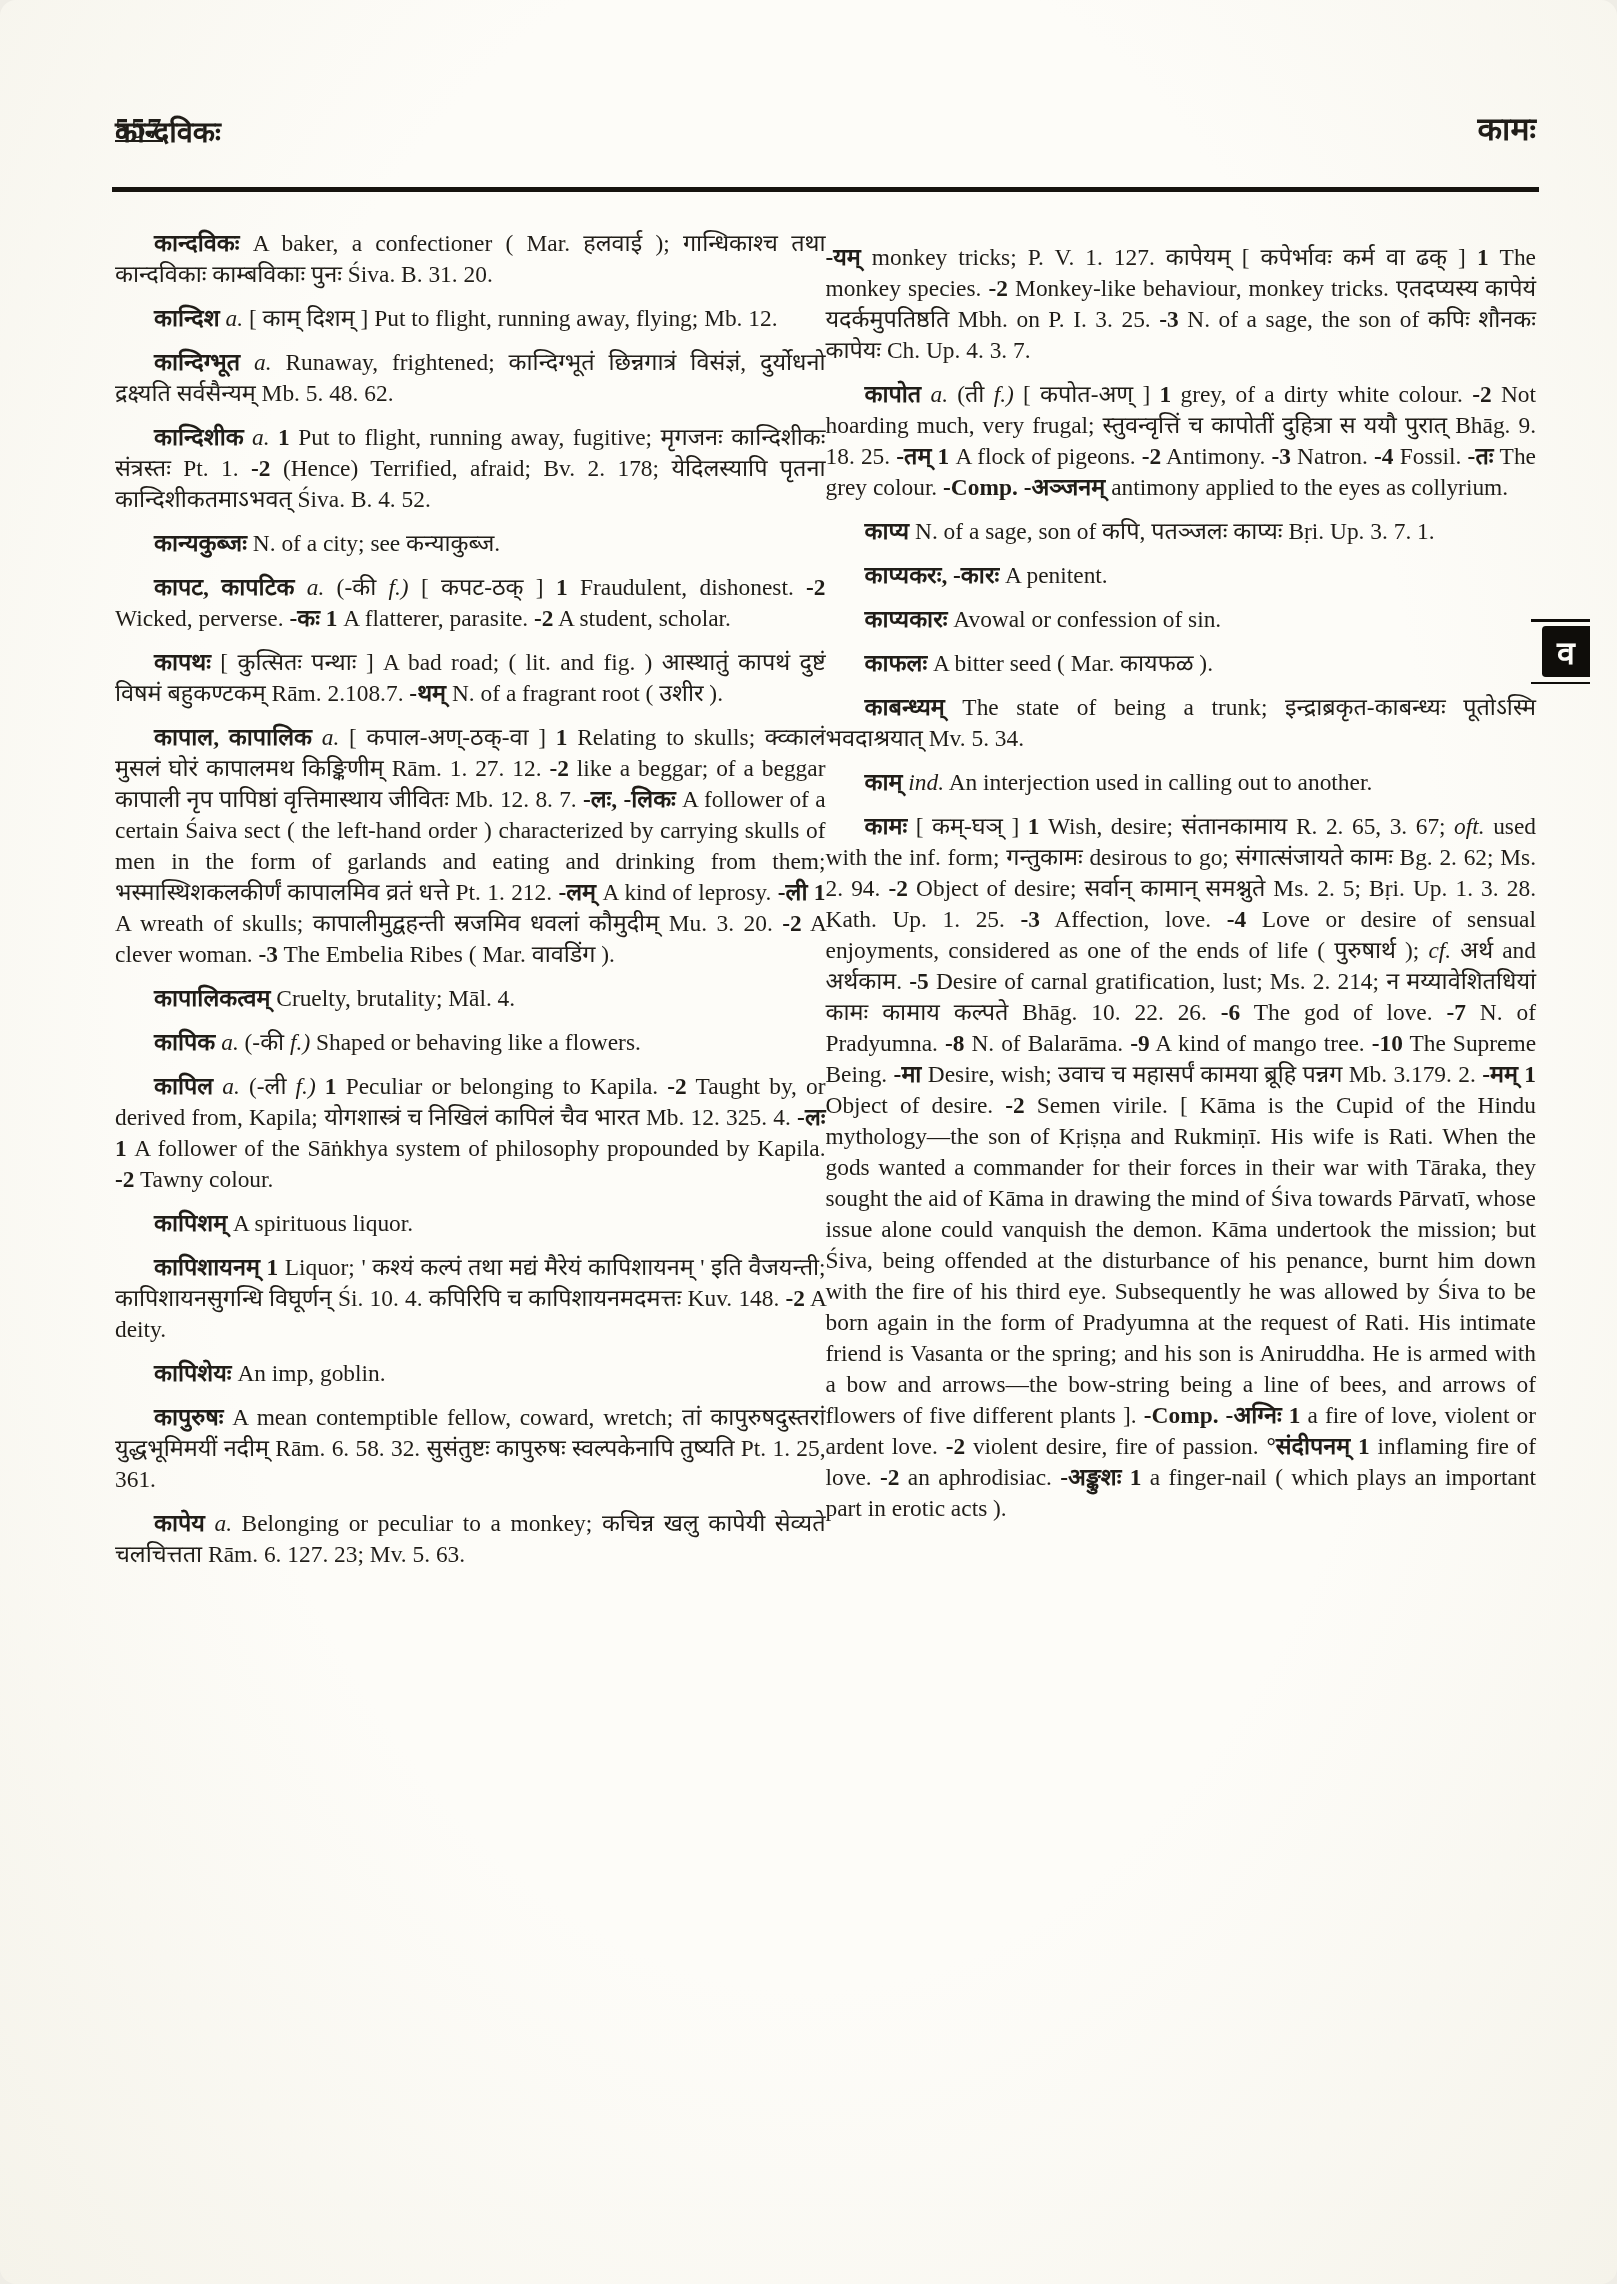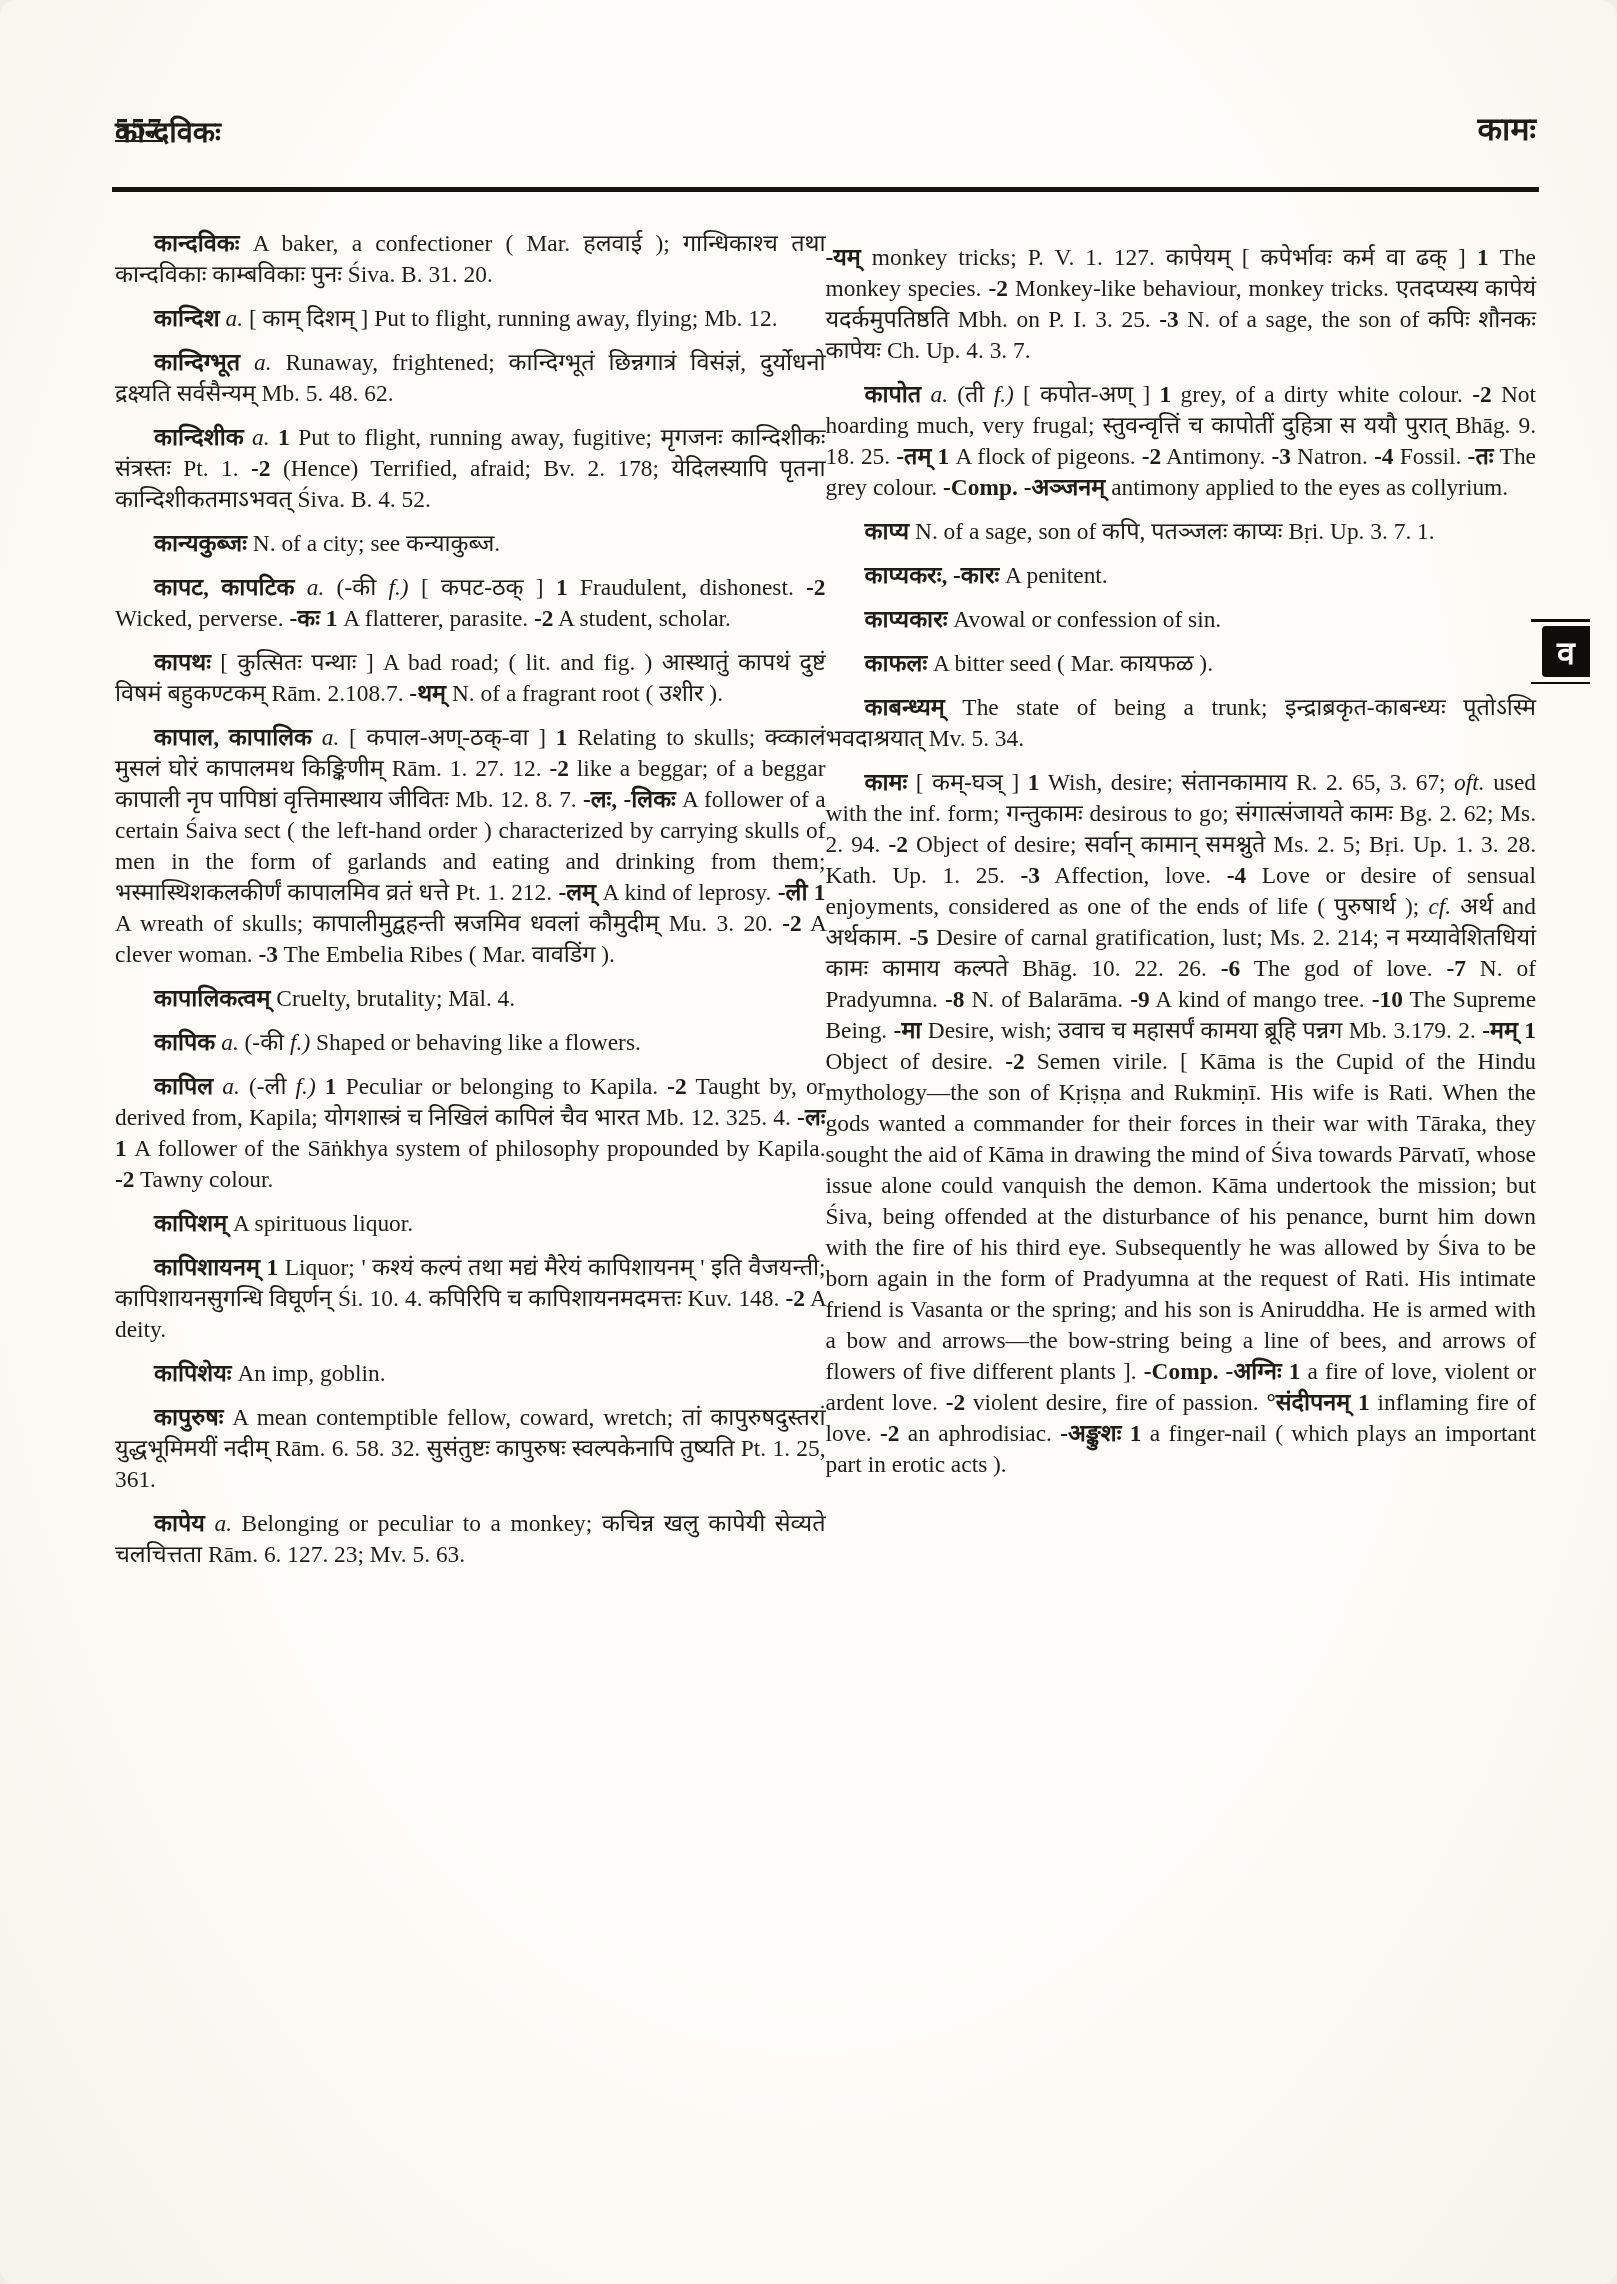--- a/index.html
+++ b/index.html
@@ -150,20 +150,23 @@
   </p>
 
   <p class="entry">
     <span class="headword">काफलः</span><span class="body"><span> A</span><span> bitter</span><span> seed</span><span> (</span><span> Mar.</span><span> कायफळ</span><span> ).</span></span>
   </p>
 
   <p class="entry">
     <span class="headword">काबन्ध्यम्</span><span class="body"><span> The</span><span> state</span><span> of</span><span> being</span><span> a</span><span> trunk;</span><span> इन्द्राब्रकृत-काबन्ध्यः</span><span> पूतोऽस्मि</span><span> भवदाश्रयात्</span><span> Mv.</span><span> 5.</span><span> 34.</span></span>
   </p>
 
+  <p class="entry">
+    <span class="headword">काम्</span><span class="body"><i> ind.</i><span> An</span><span> interjection</span><span> used</span><span> in</span><span> calling</span><span> out</span><span> to</span><span> another.</span></span>
+  </p>
 
   <p class="entry">
     <span class="headword">कामः</span><span class="body"><span> [</span><span> कम्-घञ्</span><span> ]</span><b> 1</b><span> Wish,</span><span> desire;</span><span> संतानकामाय</span><span> R.</span><span> 2.</span><span> 65,</span><span> 3.</span><span> 67;</span><i> oft.</i><span> used</span><span> with</span><span> the</span><span> inf.</span><span> form;</span><span> गन्तुकामः</span><span> desirous</span><span> to</span><span> go;</span><span> संगात्संजायते</span><span> कामः</span><span> Bg.</span><span> 2.</span><span> 62;</span><span> Ms.</span><span> 2.</span><span> 94.</span><b> -2</b><span> Object</span><span> of</span><span> desire;</span><span> सर्वान्</span><span> कामान्</span><span> समश्नुते</span><span> Ms.</span><span> 2.</span><span> 5;</span><span> Bṛi.</span><span> Up.</span><span> 1.</span><span> 3.</span><span> 28.</span><span> Kath.</span><span> Up.</span><span> 1.</span><span> 25.</span><b> -3</b><span> Affection,</span><span> love.</span><b> -4</b><span> Love</span><span> or</span><span> desire</span><span> of</span><span> sensual</span><span> enjoyments,</span><span> considered</span><span> as</span><span> one</span><span> of</span><span> the</span><span> ends</span><span> of</span><span> life</span><span> (</span><span> पुरुषार्थ</span><span> );</span><i> cf.</i><span> अर्थ</span><span> and</span><span> अर्थकाम.</span><b> -5</b><span> Desire</span><span> of</span><span> carnal</span><span> gratification,</span><span> lust;</span><span> Ms.</span><span> 2.</span><span> 214;</span><span> न</span><span> मय्यावेशितधियां</span><span> कामः</span><span> कामाय</span><span> कल्पते</span><span> Bhāg.</span><span> 10.</span><span> 22.</span><span> 26.</span><b> -6</b><span> The</span><span> god</span><span> of</span><span> love.</span><b> -7</b><span> N.</span><span> of</span><span> Pradyumna.</span><b> -8</b><span> N.</span><span> of</span><span> Balarāma.</span><b> -9</b><span> A</span><span> kind</span><span> of</span><span> mango</span><span> tree.</span><b> -10</b><span> The</span><span> Supreme</span><span> Being.</span><b> -मा</b><span> Desire,</span><span> wish;</span><span> उवाच</span><span> च</span><span> महासर्पं</span><span> कामया</span><span> ब्रूहि</span><span> पन्नग</span><span> Mb.</span><span> 3.179.</span><span> 2.</span><b> -मम्</b><b> 1</b><span> Object</span><span> of</span><span> desire.</span><b> -2</b><span> Semen</span><span> virile.</span><span> [</span><span> Kāma</span><span> is</span><span> the</span><span> Cupid</span><span> of</span><span> the</span><span> Hindu</span><span> mythology—the</span><span> son</span><span> of</span><span> Kṛiṣṇa</span><span> and</span><span> Rukmiṇī.</span><span> His</span><span> wife</span><span> is</span><span> Rati.</span><span> When</span><span> the</span><span> gods</span><span> wanted</span><span> a</span><span> commander</span><span> for</span><span> their</span><span> forces</span><span> in</span><span> their</span><span> war</span><span> with</span><span> Tāraka,</span><span> they</span><span> sought</span><span> the</span><span> aid</span><span> of</span><span> Kāma</span><span> in</span><span> drawing</span><span> the</span><span> mind</span><span> of</span><span> Śiva</span><span> towards</span><span> Pārvatī,</span><span> whose</span><span> issue</span><span> alone</span><span> could</span><span> vanquish</span><span> the</span><span> demon.</span><span> Kāma</span><span> undertook</span><span> the</span><span> mission;</span><span> but</span><span> Śiva,</span><span> being</span><span> offended</span><span> at</span><span> the</span><span> disturbance</span><span> of</span><span> his</span><span> penance,</span><span> burnt</span><span> him</span><span> down</span><span> with</span><span> the</span><span> fire</span><span> of</span><span> his</span><span> third</span><span> eye.</span><span> Subsequently</span><span> he</span><span> was</span><span> allowed</span><span> by</span><span> Śiva</span><span> to</span><span> be</span><span> born</span><span> again</span><span> in</span><span> the</span><span> form</span><span> of</span><span> Pradyumna</span><span> at</span><span> the</span><span> request</span><span> of</span><span> Rati.</span><span> His</span><span> intimate</span><span> friend</span><span> is</span><span> Vasanta</span><span> or</span><span> the</span><span> spring;</span><span> and</span><span> his</span><span> son</span><span> is</span><span> Aniruddha.</span><span> He</span><span> is</span><span> armed</span><span> with</span><span> a</span><span> bow</span><span> and</span><span> arrows—the</span><span> bow-string</span><span> being</span><span> a</span><span> line</span><span> of</span><span> bees,</span><span> and</span><span> arrows</span><span> of</span><span> flowers</span><span> of</span><span> five</span><span> different</span><span> plants</span><span> ].</span><b> -Comp.</b><b> -अग्निः</b><b> 1</b><span> a</span><span> fire</span><span> of</span><span> love,</span><span> violent</span><span> or</span><span> ardent</span><span> love.</span><b> -2</b><span> violent</span><span> desire,</span><span> fire</span><span> of</span><span> passion.</span><b> °संदीपनम्</b><b> 1</b><span> inflaming</span><span> fire</span><span> of</span><span> love.</span><b> -2</b><span> an</span><span> aphrodisiac.</span><b> -अङ्कुशः</b><b> 1</b><span> a</span><span> finger-nail</span><span> (</span><span> which</span><span> plays</span><span> an</span><span> important</span><span> part</span><span> in</span><span> erotic</span><span> acts</span><span> ).</span></span>
   </p>
 </div>
   </div>
 
   <div class="thumb-tab">
     <span>व</span>
   </div>

